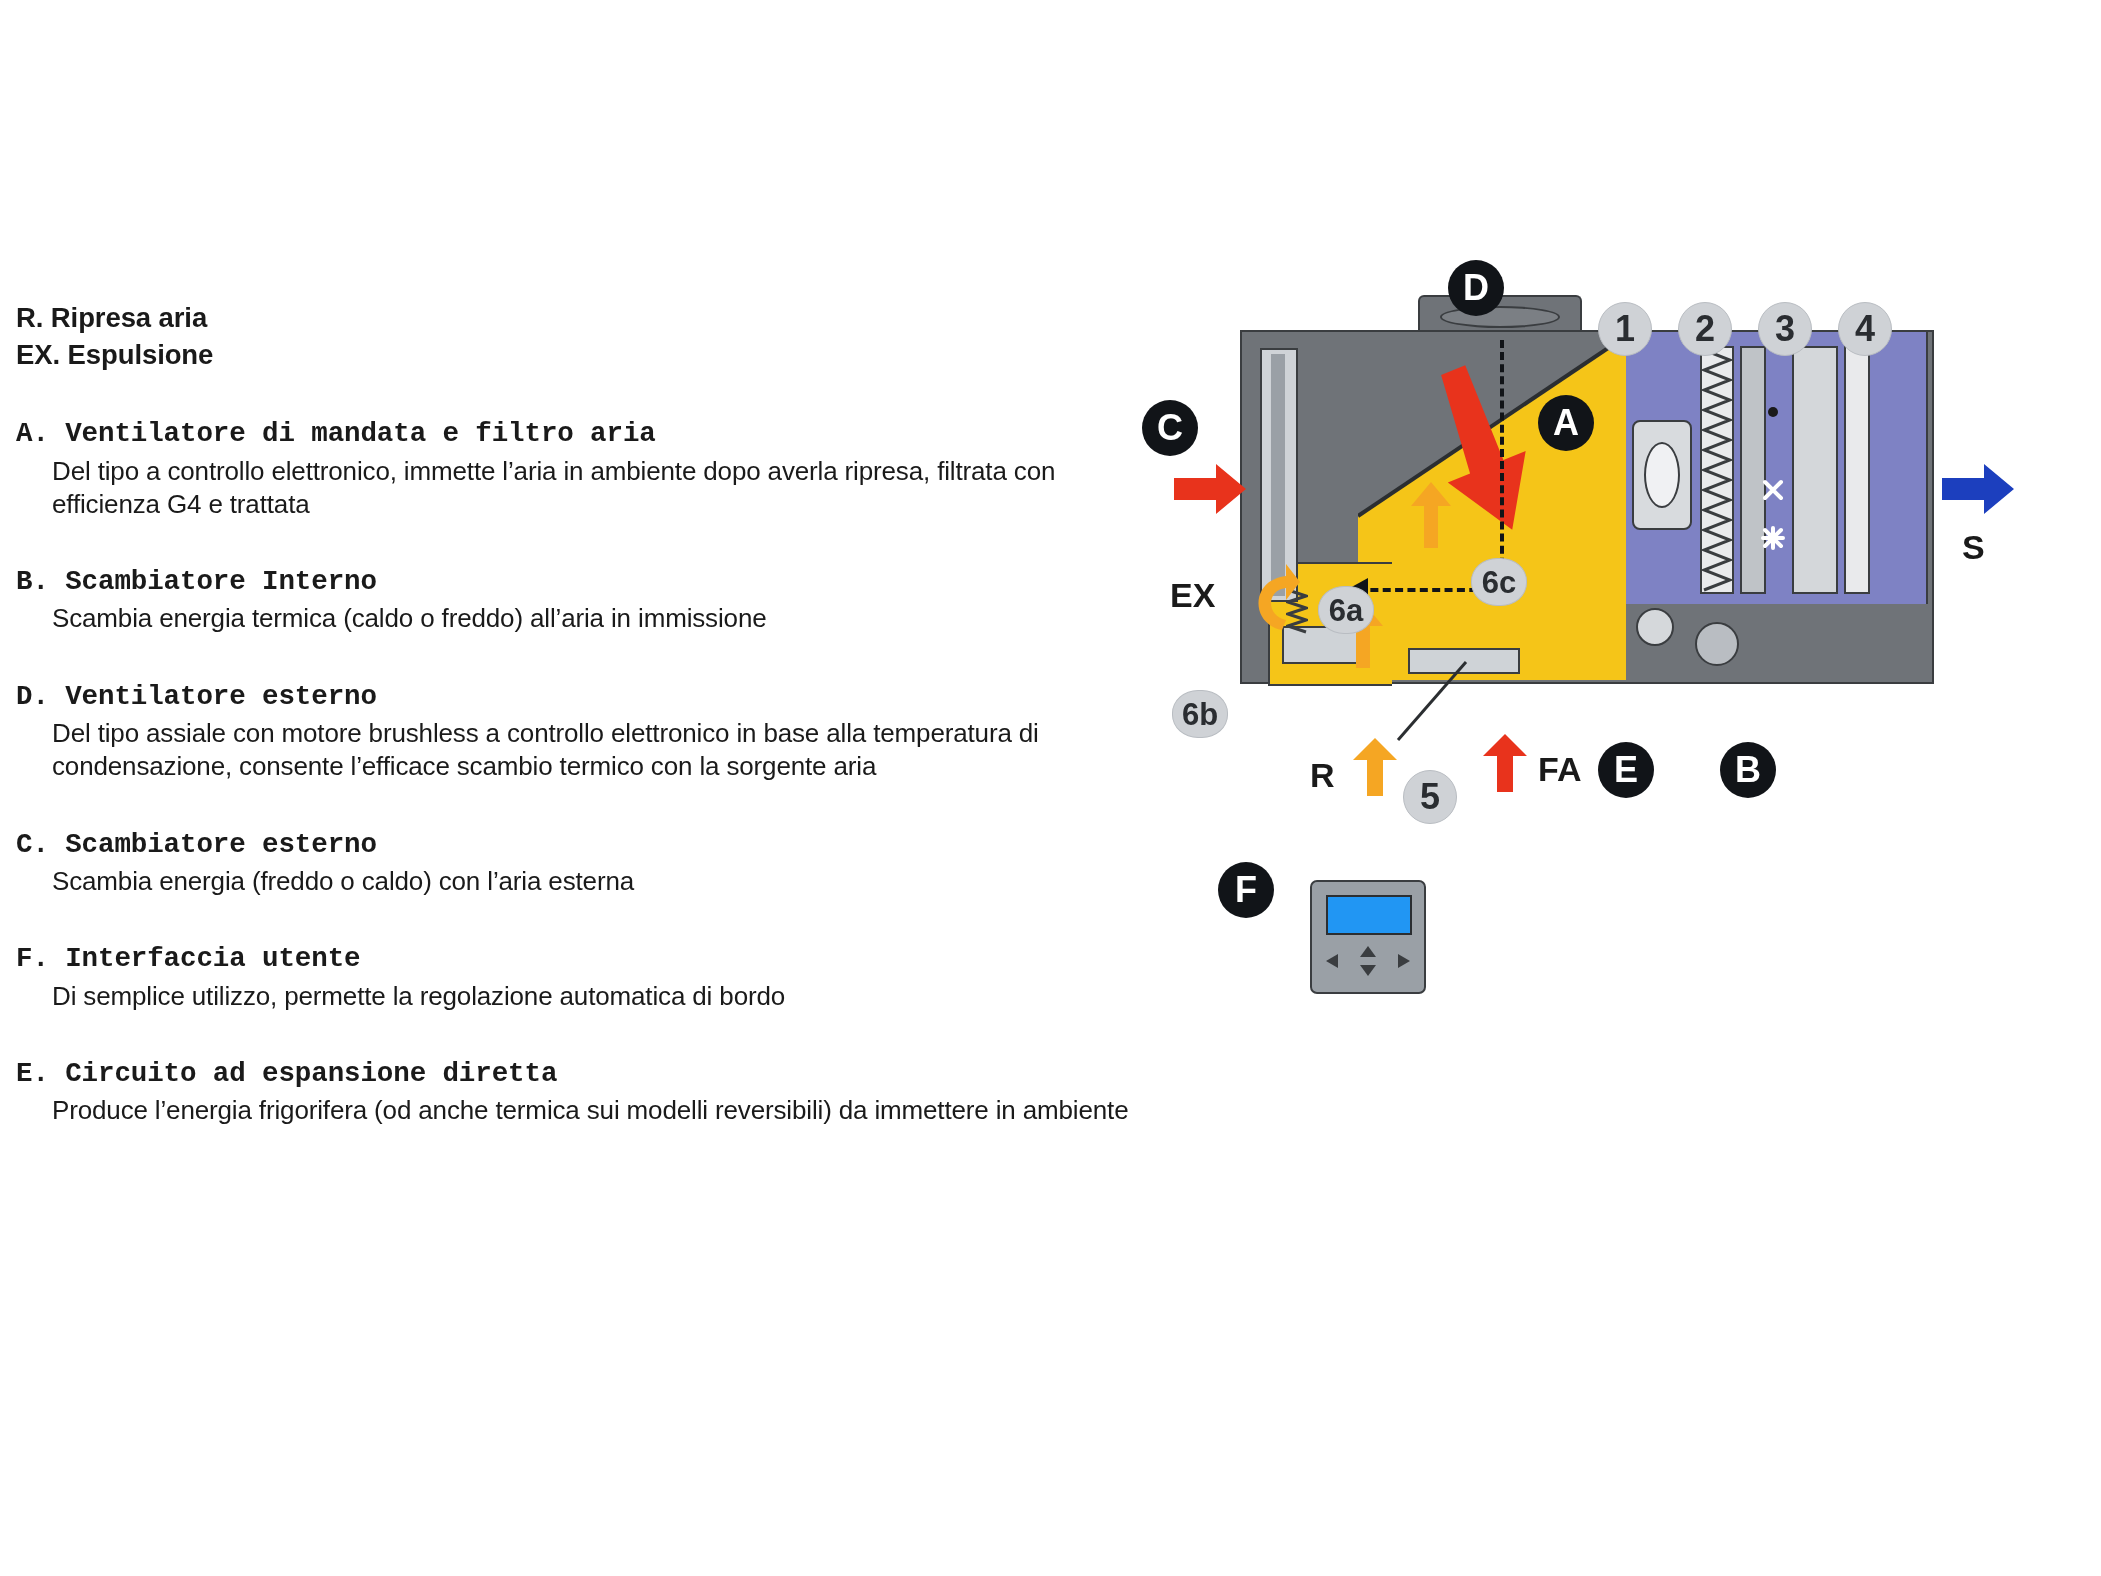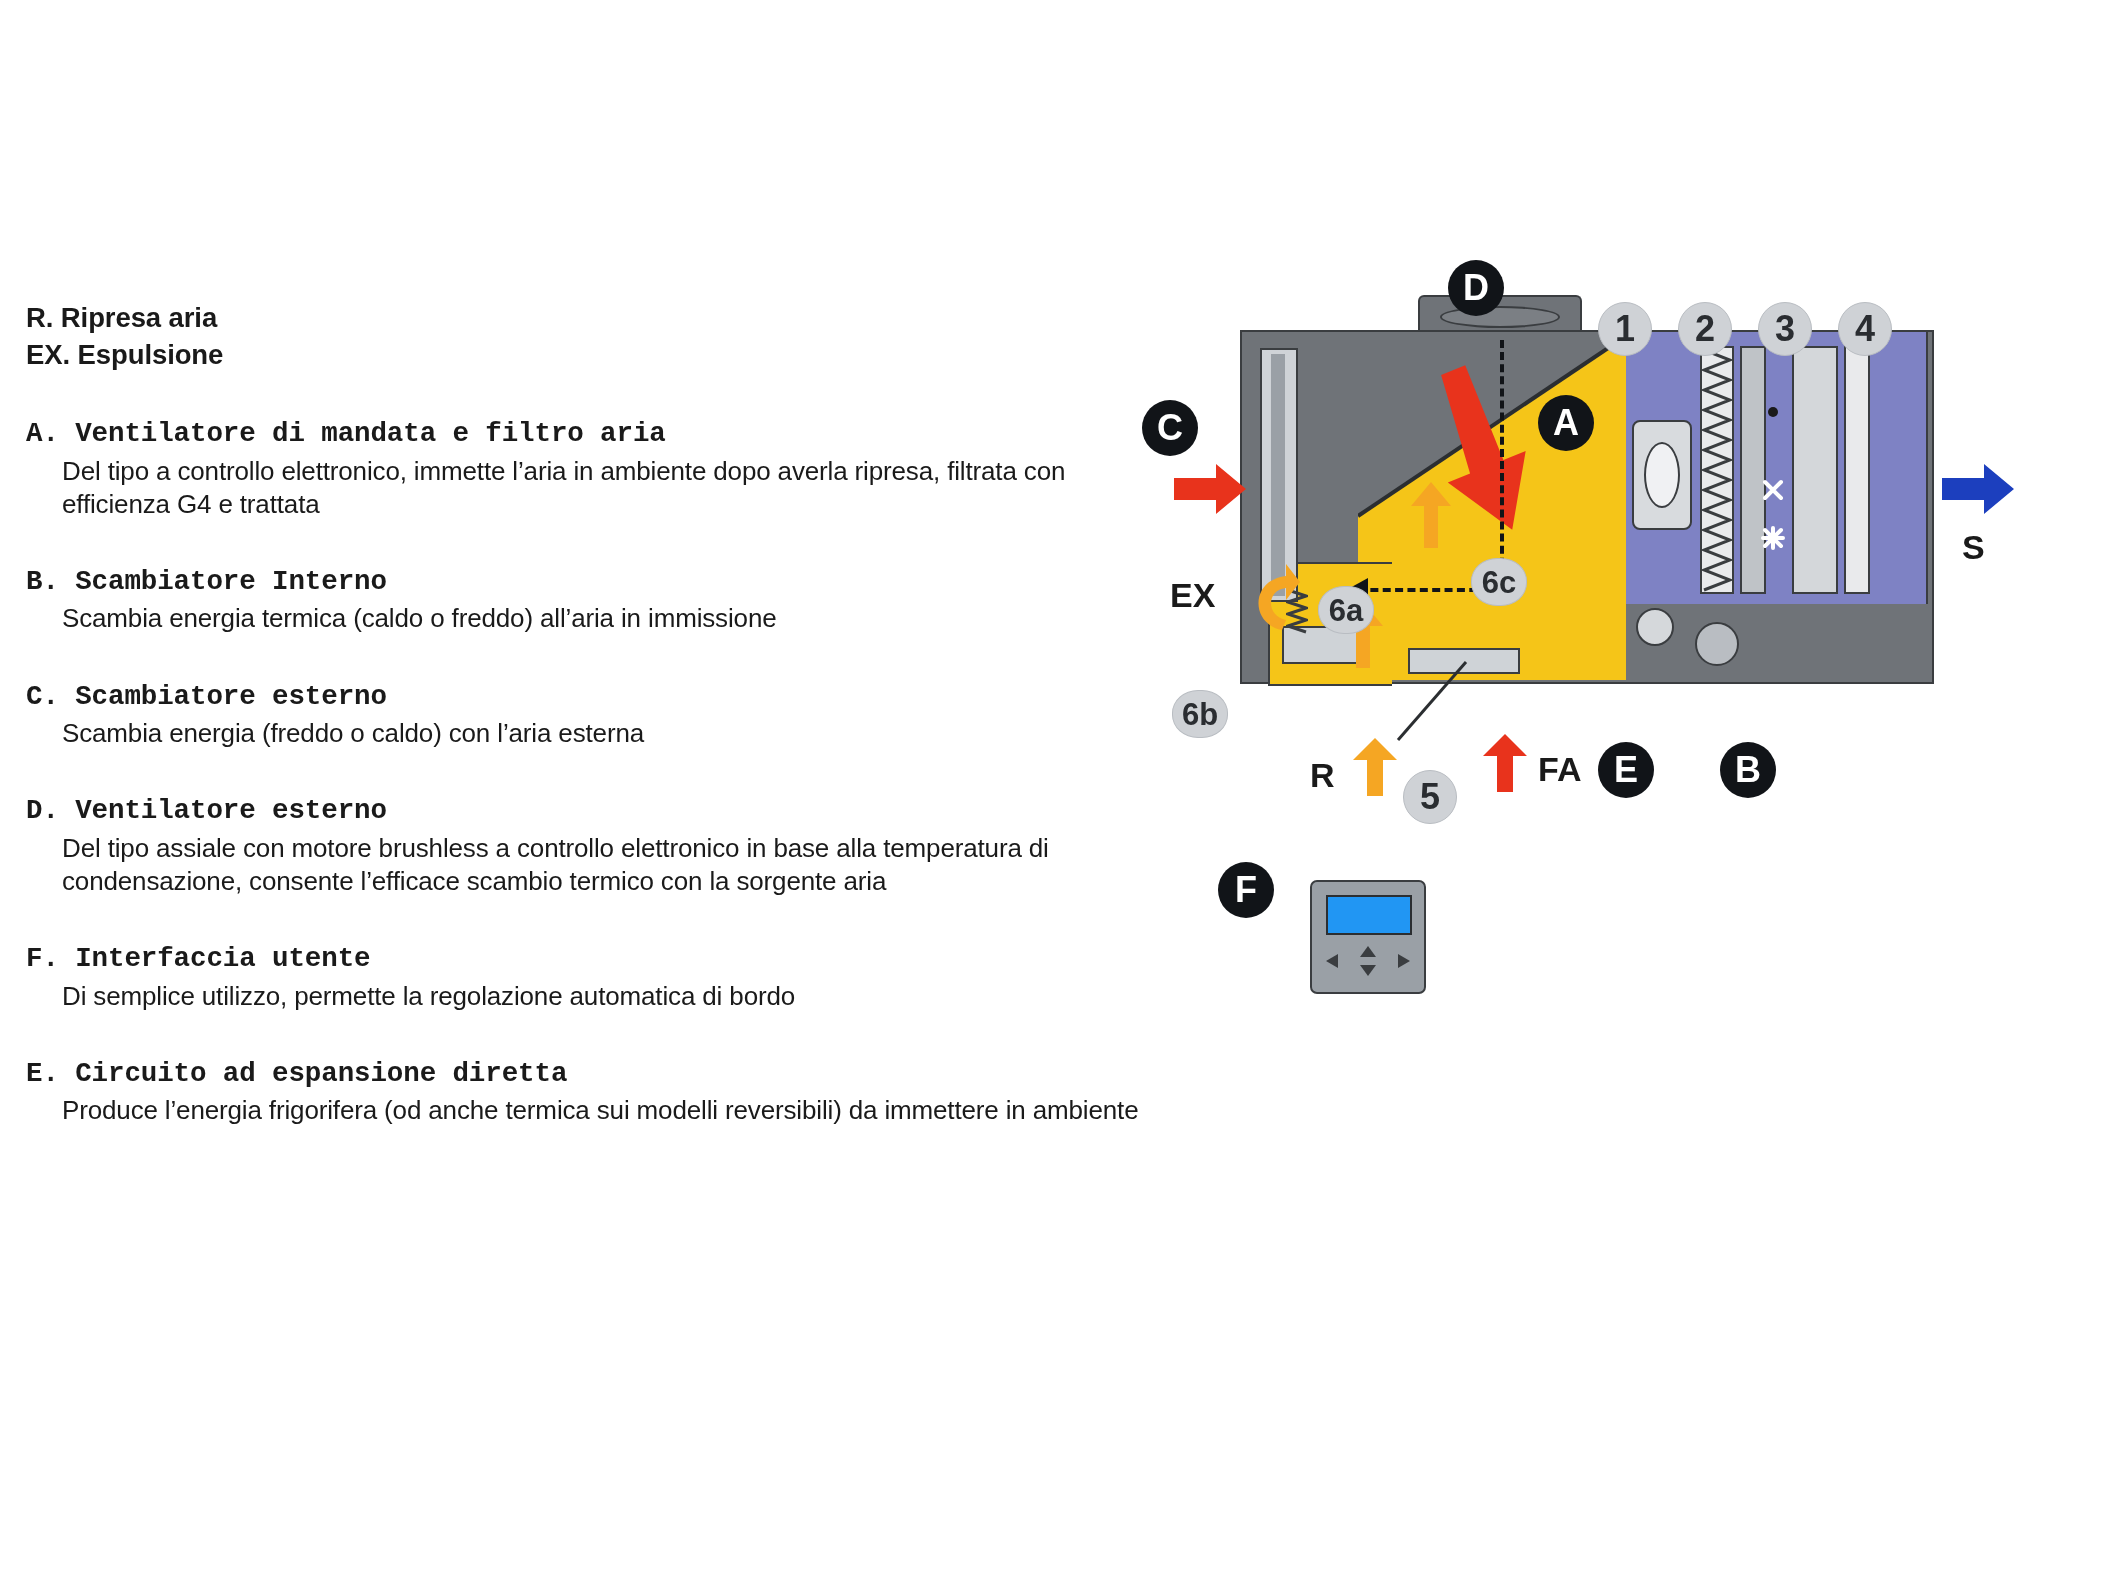--- a/index.html
+++ b/index.html
@@ -12,21 +12,21 @@
     height: 1576px;
     position: relative;
     overflow: hidden;
     font-family: "Liberation Sans", sans-serif;
     color: #1a1a1a;
   }
 
   
   .legend {
     position: absolute;
-    left: 26px;
+    left: 16px;
     top: 300px;
     width: 1140px;
   }
   .legend-block { margin-bottom: 0; }
   .legend-line {
     font-size: 27.5px;
     font-weight: bold;
     line-height: 1.33;
     letter-spacing: -0.1px;
   }
@@ -297,27 +297,27 @@
     <div class="sec-title">A. Ventilatore di mandata e filtro aria</div>
     <div class="sec-body">Del tipo a controllo elettronico, immette l’aria in ambiente dopo averla ripresa, filtrata con efficienza G4 e trattata</div>
   </div>
 
   <div class="sec">
     <div class="sec-title">B. Scambiatore Interno</div>
     <div class="sec-body">Scambia energia termica (caldo o freddo) all’aria in immissione</div>
   </div>
 
   <div class="sec">
+    <div class="sec-title">D. Ventilatore esterno</div>
+    <div class="sec-body">Del tipo assiale con motore brushless a controllo elettronico in base alla temperatura di condensazione, consente l’efficace scambio termico con la sorgente aria</div>
+  </div>
+
+  <div class="sec">
     <div class="sec-title">C. Scambiatore esterno</div>
     <div class="sec-body">Scambia energia (freddo o caldo) con l’aria esterna</div>
-  </div>
-
-  <div class="sec">
-    <div class="sec-title">D. Ventilatore esterno</div>
-    <div class="sec-body">Del tipo assiale con motore brushless a controllo elettronico in base alla temperatura di condensazione, consente l’efficace scambio termico con la sorgente aria</div>
   </div>
 
   <div class="sec">
     <div class="sec-title">F. Interfaccia utente</div>
     <div class="sec-body">Di semplice utilizzo, permette la regolazione automatica di bordo</div>
   </div>
 
   <div class="sec">
     <div class="sec-title">E. Circuito ad espansione diretta</div>
     <div class="sec-body">Produce l’energia frigorifera (od anche termica sui modelli reversibili) da immettere in ambiente</div>

